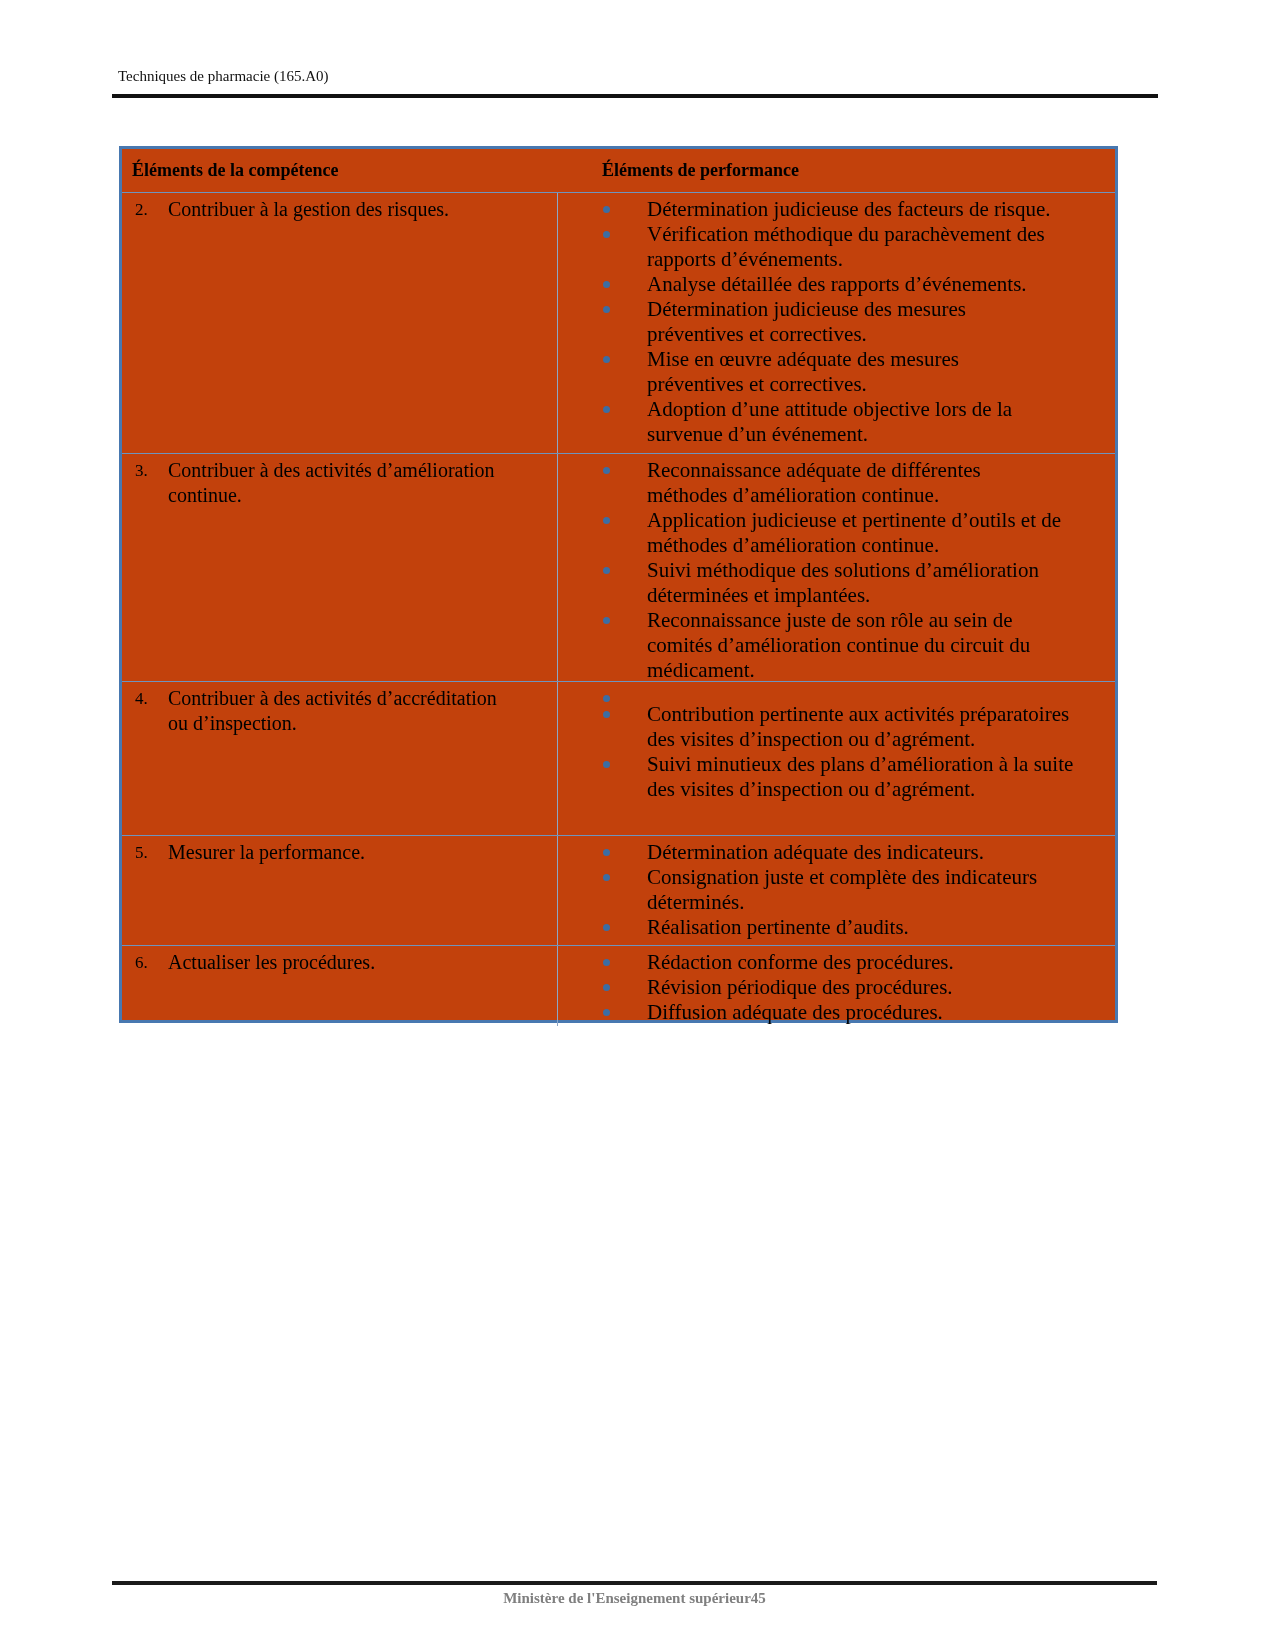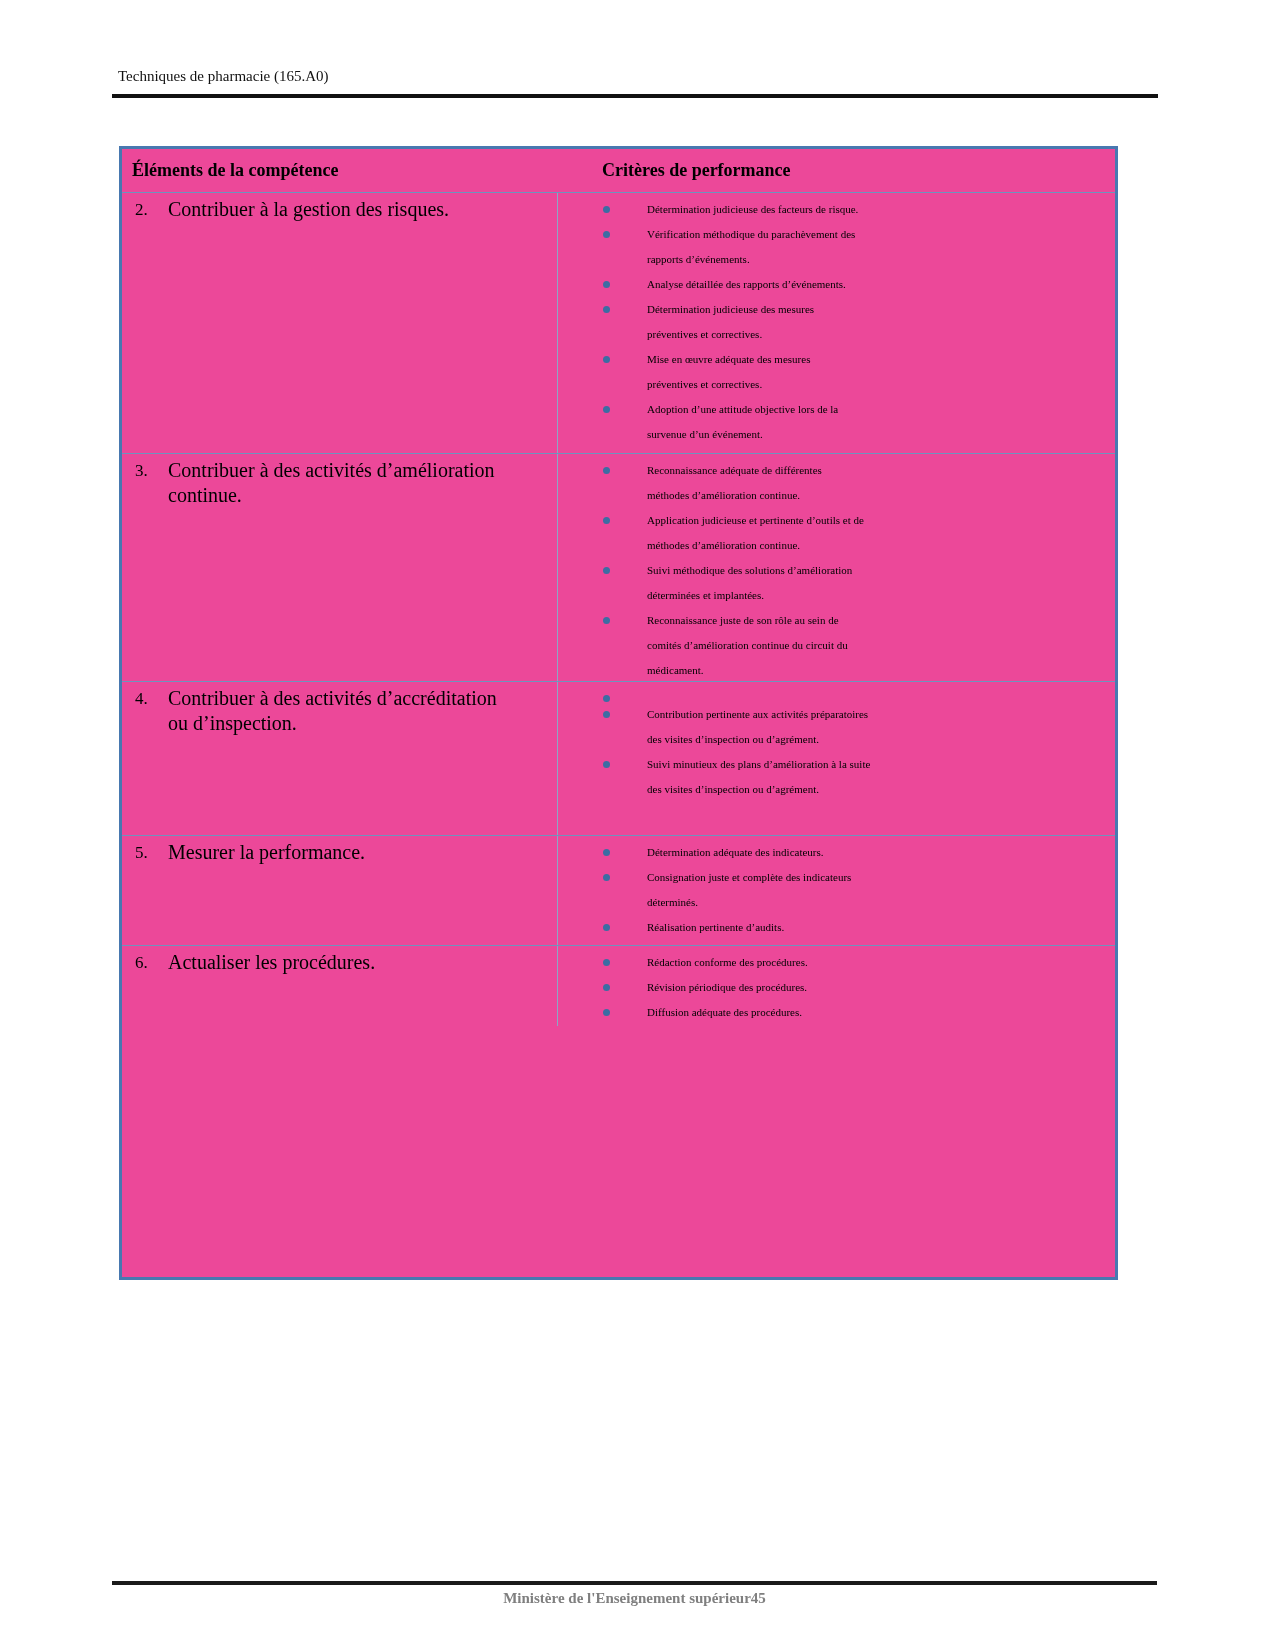--- a/index.html
+++ b/index.html
@@ -28,24 +28,24 @@
     height: 4px;
     background: #111111;
   }
 
   
   .comp-table {
     position: absolute;
     left: 119px;
     top: 146px;
     width: 999px;
-    height: 1134px;
+    height: 877px;
     border: 3px solid #4878b0;
     box-sizing: border-box;
-    background: #ec4899;
+    background: #c2410c;
   }
   .thead {
     display: flex;
     height: 44px;
     box-sizing: border-box;
     border-bottom: 1px solid #6e94be;
   }
   .th {
     font-weight: bold;
     font-size: 18px;
@@ -99,21 +99,21 @@
   .dot {
     width: 7px;
     height: 7px;
     border-radius: 50%;
     background: #3c6da3;
     margin: 9px 0 0 45px;
     flex-shrink: 0;
   }
   .crit-text {
     margin-left: 37px;
-    font-size: 11px;
+    font-size: 21px;
     line-height: 25px;
     white-space: pre-line;
     max-width: 462px;
   }
 
   
   .foot-rule {
     position: absolute;
     left: 112px;
     top: 1581px;
@@ -137,21 +137,21 @@
 <body>
 
 <div class="page">
 
   <div class="running-head">Techniques de pharmacie (165.A0)</div>
   <div class="head-rule"></div>
 
   <div class="comp-table">
     <div class="thead">
       <div class="th th-left">Éléments de la compétence</div>
-      <div class="th th-right">Critères de performance</div>
+      <div class="th th-right">Éléments de performance</div>
     </div>
     <div class="tbody" id="tbody">
   <div class="trow">
     <div class="cell-el">
       <span class="el-num">2.</span>
       <span class="el-text">Contribuer à la gestion des risques.</span>
     </div>
     <div class="cell-cr">
             <div class="crit">
               <span class="dot"></span>

